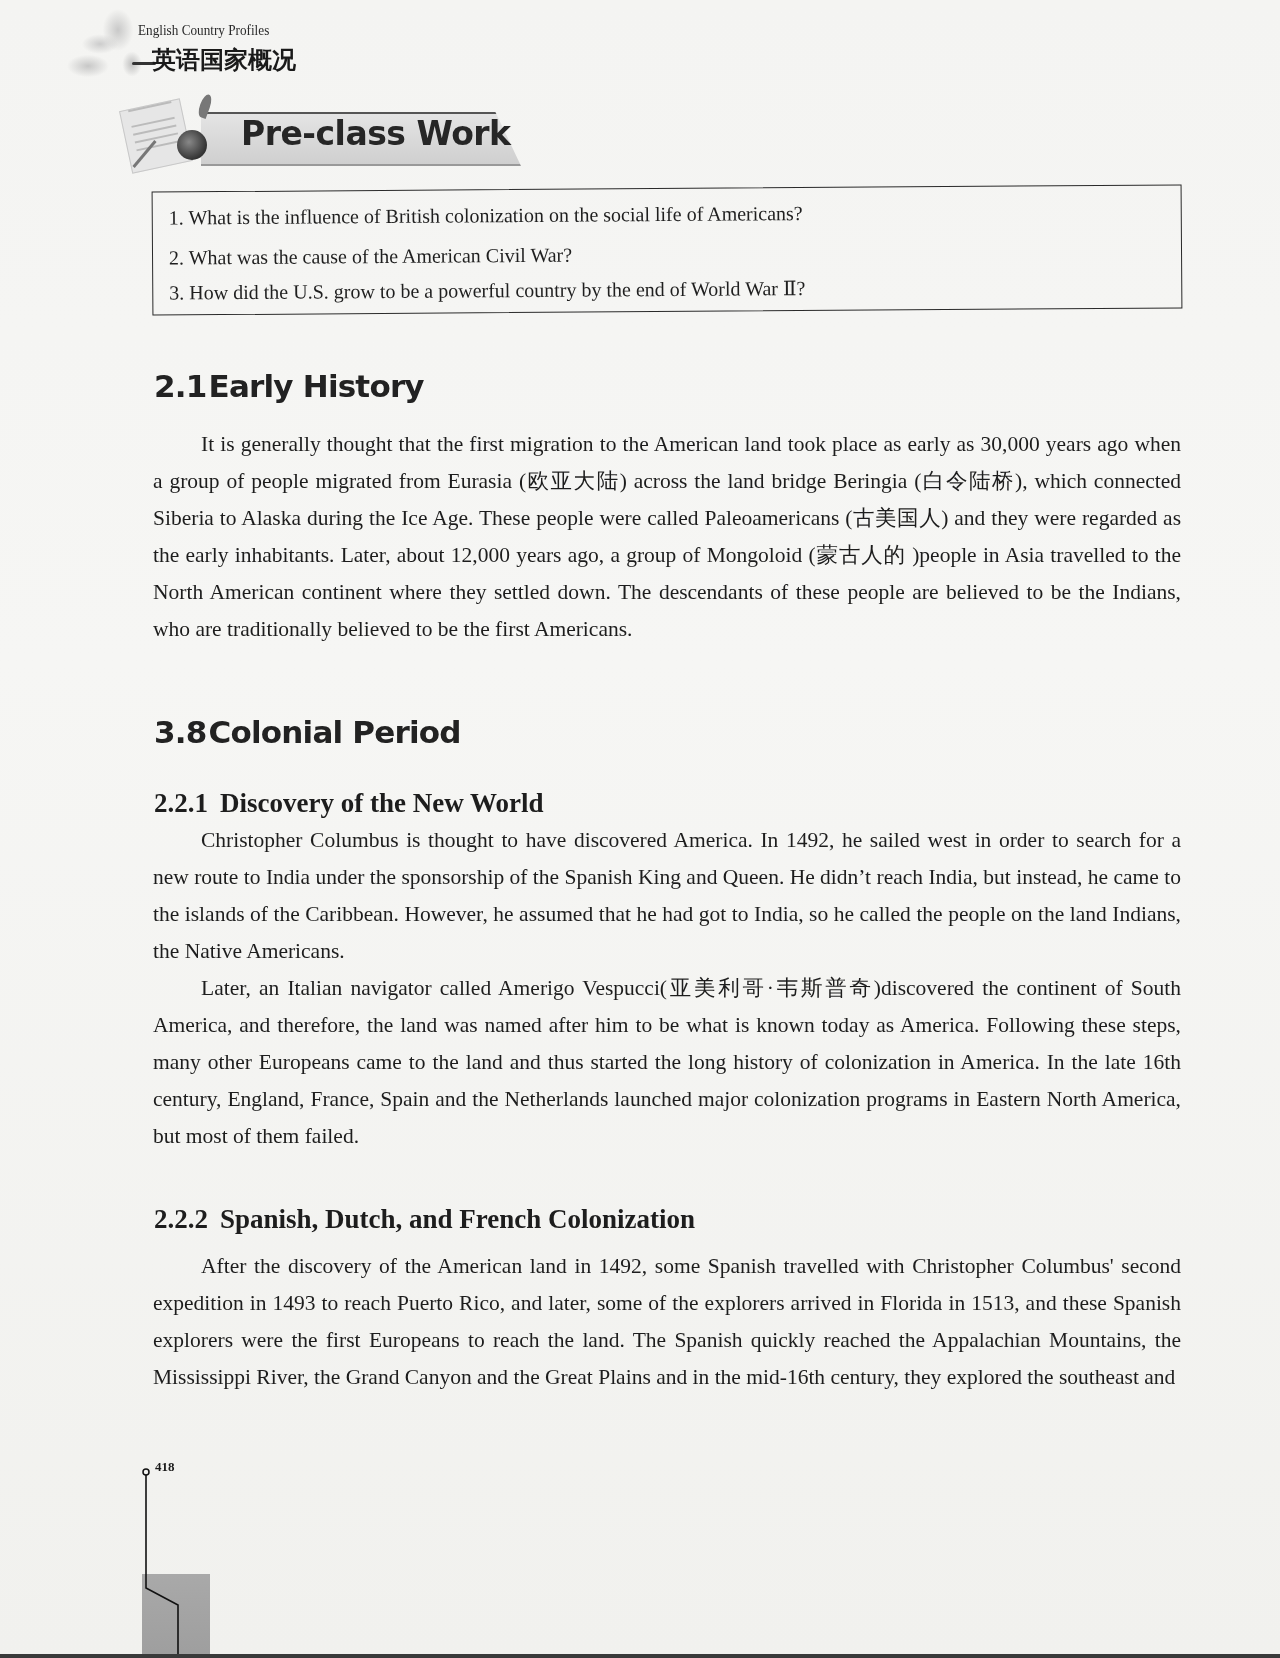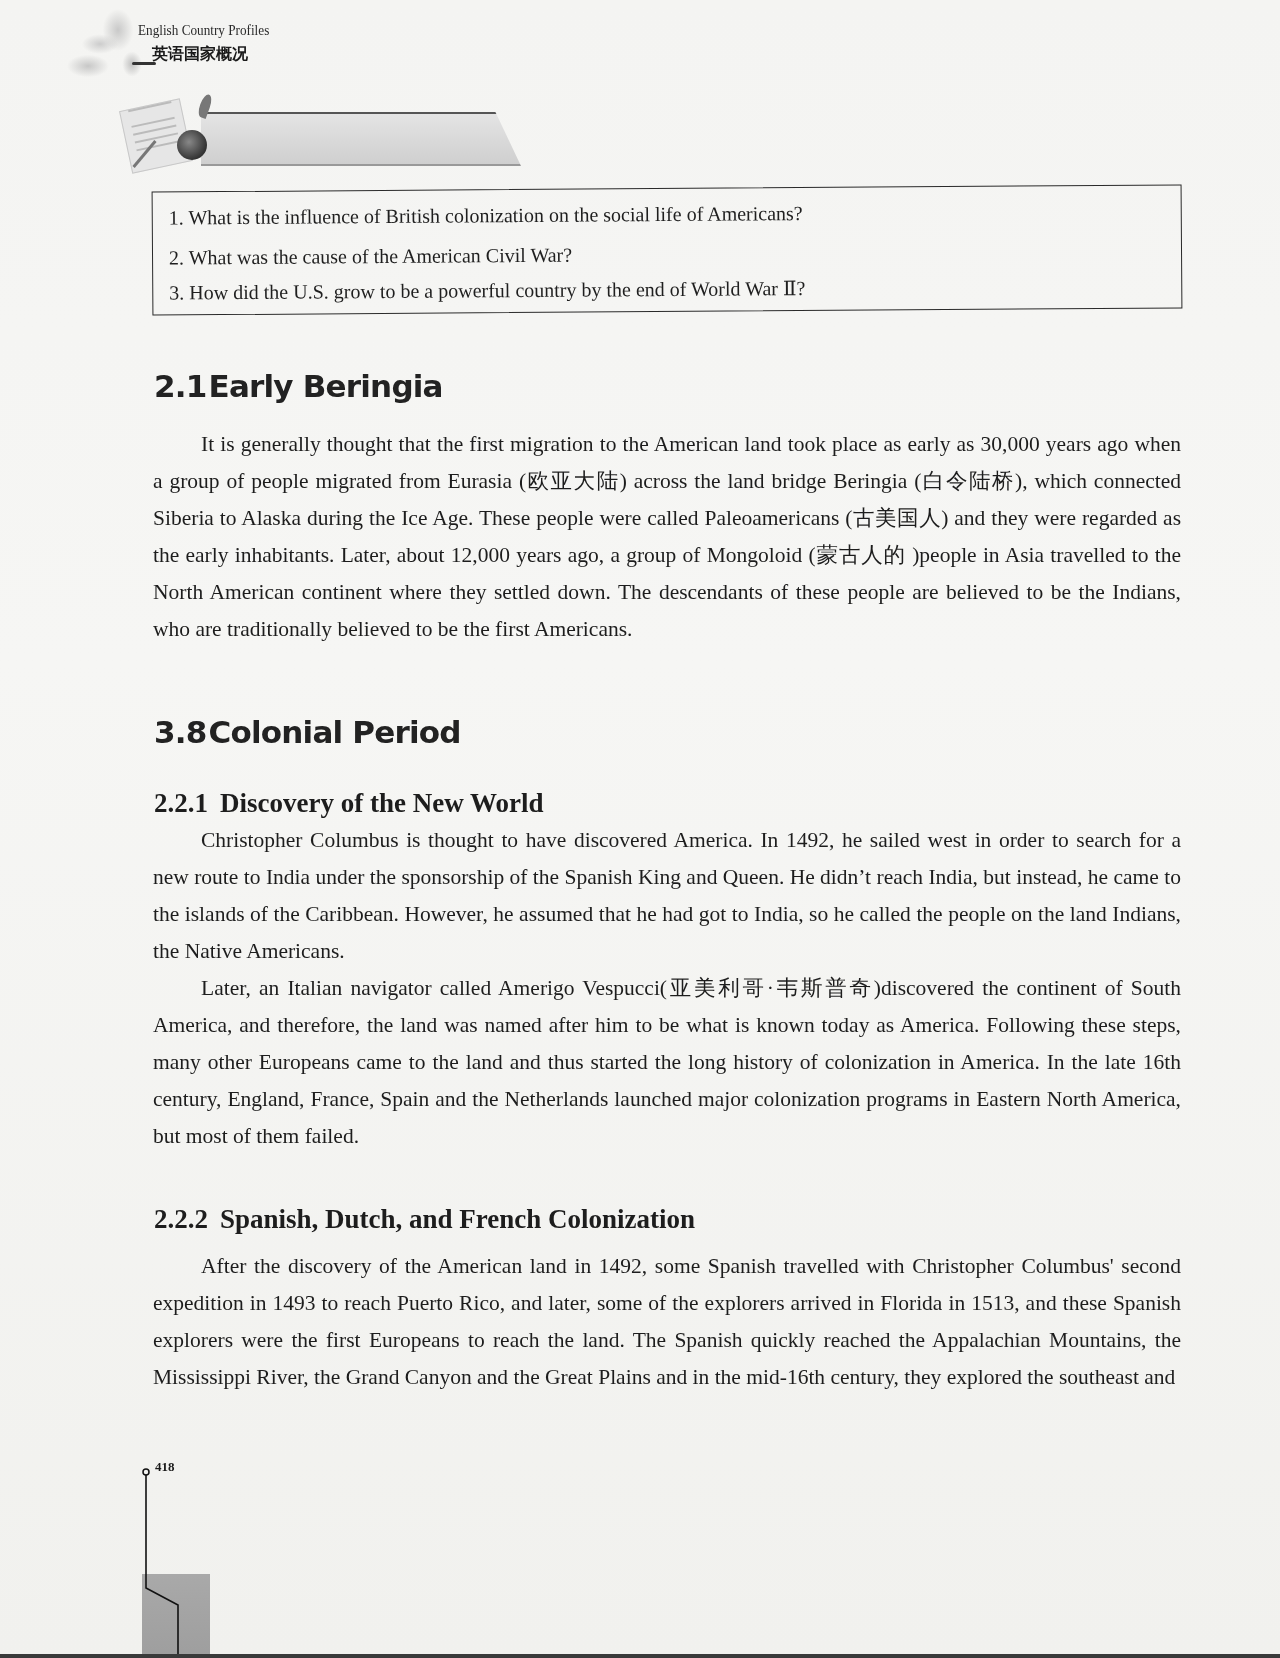--- a/index.html
+++ b/index.html
@@ -18,21 +18,21 @@
       radial-gradient(ellipse 30px 16px at 28px 62px, rgba(180,180,180,0.7), rgba(220,220,220,0) 70%),
       radial-gradient(ellipse 14px 18px at 72px 60px, rgba(170,170,170,0.7), rgba(220,220,220,0) 70%);
   }
   .brand-en {
     position: absolute; left: 78px; top: 22px;
     font-family: "Liberation Serif", serif; font-size: 15px; color: #2a2a2a;
     transform: scaleX(0.88); transform-origin: left;
   }
   .brand-cn {
     position: absolute; left: 92px; top: 44px;
-    font-family: "DejaVu Sans", sans-serif; font-weight: bold; font-size: 16px; color: #1a1a1a;
+    font-family: "DejaVu Sans", sans-serif; font-weight: bold; font-size: 24px; color: #1a1a1a;
     letter-spacing: 0px;
   }
   .brand-dash { position: absolute; left: 72px; top: 62px; width: 24px; height: 3px; background: #333; border-radius: 2px; }
 
   .preclass-banner { position: absolute; left: 115px; top: 92px; width: 440px; height: 95px; }
   .banner-paper {
     position: absolute; left: 10px; top: 12px; width: 60px; height: 62px;
     background: #e6e6e6; border: 1px solid #c8c8c8; transform: rotate(-12deg);
   }
   .banner-paper::before, .banner-paper::after {
@@ -105,30 +105,31 @@
   <div class="brand-dash"></div>
   <div class="brand-cn">英语国家概况</div>
 </div>
 
 <div class="preclass-banner">
   <div class="banner-paper"></div>
   <div class="banner-pen"></div>
   <div class="banner-band"></div>
   <div class="banner-leaf"></div>
   <div class="banner-bulb"></div>
+  <div class="banner-title">Pre-class Work</div>
 </div>
 
 <div class="question-box">
   <div class="question q1">1. What is the influence of British colonization on the social life of Americans?</div>
   <div class="question q2">2. What was the cause of the American Civil War?</div>
   <div class="question q3">3. How did the U.S. grow to be a powerful country by the end of World War Ⅱ?</div>
 </div>
 
 <div class="section-h" style="top:368px;">
-  <span class="num">2.1</span><span>Early Beringia</span>
+  <span class="num">2.1</span><span>Early History</span>
 </div>
 <div class="para" style="top:426px;">
   <p>It is generally thought that the first migration to the American land took place as early as 30,000 years ago when a group of people migrated from Eurasia (欧亚大陆) across the land bridge Beringia (白令陆桥), which connected Siberia to Alaska during the Ice Age. These people were called Paleoamericans (古美国人) and they were regarded as the early inhabitants. Later, about 12,000 years ago, a group of Mongoloid (蒙古人的 )people in Asia travelled to the North American continent where they settled down. The descendants of these people are believed to be the Indians, who are traditionally believed to be the first Americans.</p>
 </div>
 
 <div class="section-h" style="top:714px;">
   <span class="num">3.8</span><span>Colonial Period</span>
 </div>
 
 <div class="subsection-h" style="top:776px;margin-top:12px;">

